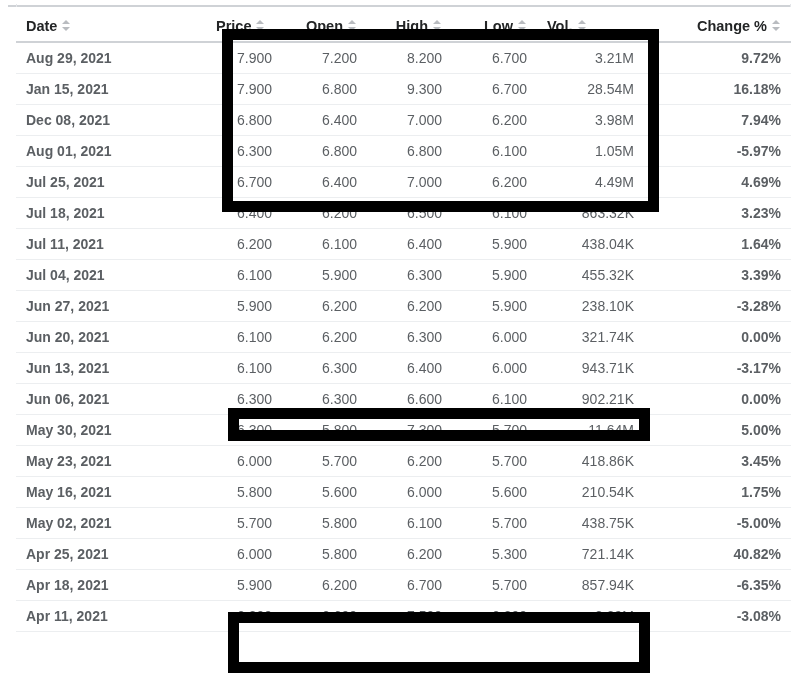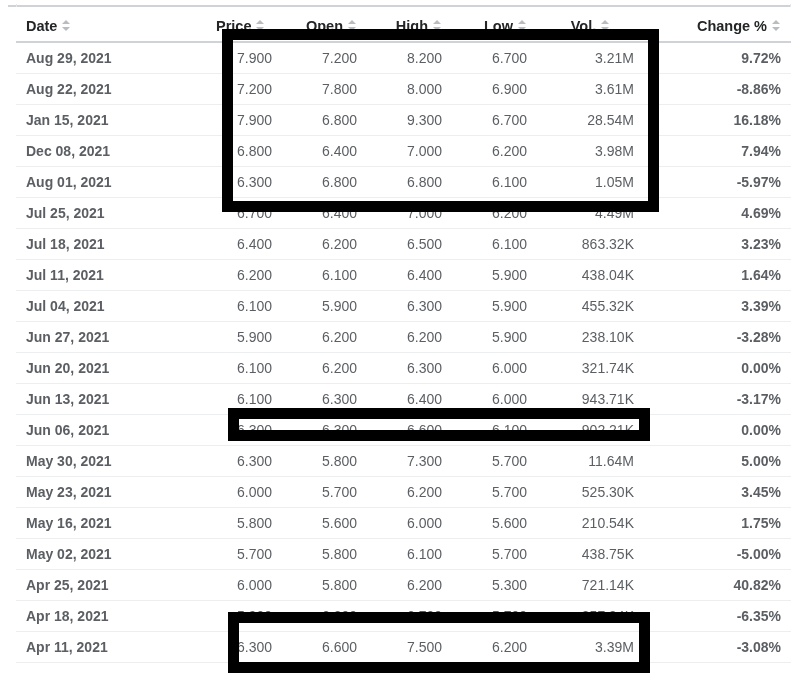--- a/index.html
+++ b/index.html
@@ -51,21 +51,21 @@
     border-bottom: 2px solid #cfd2d6;
     padding: 0 10px;
     white-space: nowrap;
     vertical-align: middle;
   }
   th.c-date   { text-align: left;  width: 190px; padding-left: 14px; }
   th.c-price  { text-align: left; width: 76px; }
   th.c-open   { text-align: right; width: 85px; }
   th.c-high   { text-align: right; width: 85px; }
   th.c-low    { text-align: right; width: 85px; }
-  th.c-vol    { text-align: center; width: 107px; text-decoration: underline; }
+  th.c-vol    { text-align: left; width: 107px; text-decoration: underline; }
   th.c-chg    { text-align: right; width: 147px; padding-right: 14px; }
 
   .hlabel { display: inline-block; vertical-align: middle; }
   .sort-icon {
     display: inline-block;
     vertical-align: middle;
     width: 9px; height: 13px;
     margin-left: 5px;
     position: relative;
   }
@@ -165,29 +165,20 @@
         <tr>
           <td class="d-date">Aug 29, 2021</td>
           <td class="d-num up">7.900</td>
           <td class="d-num">7.200</td>
           <td class="d-num">8.200</td>
           <td class="d-num">6.700</td>
           <td class="d-num">3.21M</td>
           <td class="d-chg chg-up">9.72%</td>
         </tr>
         <tr>
-          <td class="d-date">Aug 22, 2021</td>
-          <td class="d-num down">7.200</td>
-          <td class="d-num">7.800</td>
-          <td class="d-num">8.000</td>
-          <td class="d-num">6.900</td>
-          <td class="d-num">3.61M</td>
-          <td class="d-chg chg-down">-8.86%</td>
-        </tr>
-        <tr>
           <td class="d-date">Jan 15, 2021</td>
           <td class="d-num up">7.900</td>
           <td class="d-num">6.800</td>
           <td class="d-num">9.300</td>
           <td class="d-num">6.700</td>
           <td class="d-num">28.54M</td>
           <td class="d-chg chg-up">16.18%</td>
         </tr>
         <tr>
           <td class="d-date">Dec 08, 2021</td>
@@ -287,21 +278,21 @@
           <td class="d-num">5.700</td>
           <td class="d-num">11.64M</td>
           <td class="d-chg chg-up">5.00%</td>
         </tr>
         <tr>
           <td class="d-date">May 23, 2021</td>
           <td class="d-num up">6.000</td>
           <td class="d-num">5.700</td>
           <td class="d-num">6.200</td>
           <td class="d-num">5.700</td>
-          <td class="d-num">525.30K</td>
+          <td class="d-num">418.86K</td>
           <td class="d-chg chg-up">3.45%</td>
         </tr>
         <tr>
           <td class="d-date">May 16, 2021</td>
           <td class="d-num up">5.800</td>
           <td class="d-num">5.600</td>
           <td class="d-num">6.000</td>
           <td class="d-num">5.600</td>
           <td class="d-num">210.54K</td>
           <td class="d-chg chg-up">1.75%</td>

